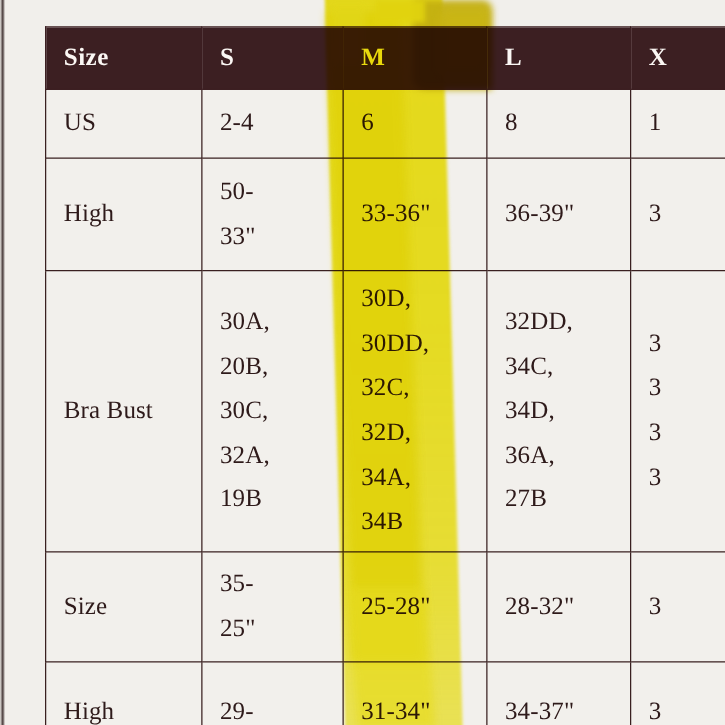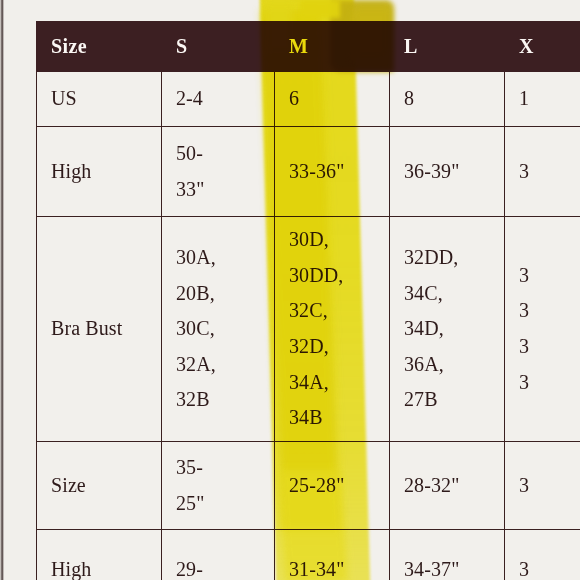--- a/index.html
+++ b/index.html
@@ -232,21 +232,21 @@
           </td>
       </tr>
 
       <tr class="r-bra">
         <td>Bra Bust</td>
         <td class="cell-lines">
           <span>30A,</span>
           <span>20B,</span>
           <span>30C,</span>
           <span>32A,</span>
-          <span>32B</span>
+          <span>19B</span>
         </td>
         <td class="cell-lines">
           <span>30D,</span>
           <span>30DD,</span>
           <span>32C,</span>
           <span>32D,</span>
           <span>34A,</span>
           <span>34B</span>
         </td>
         <td class="cell-lines">

